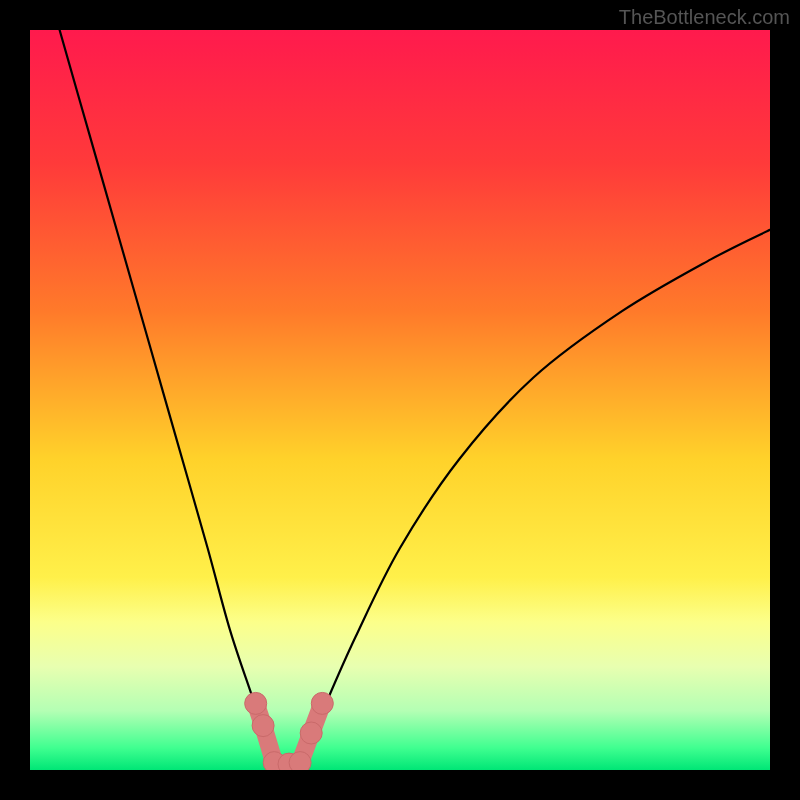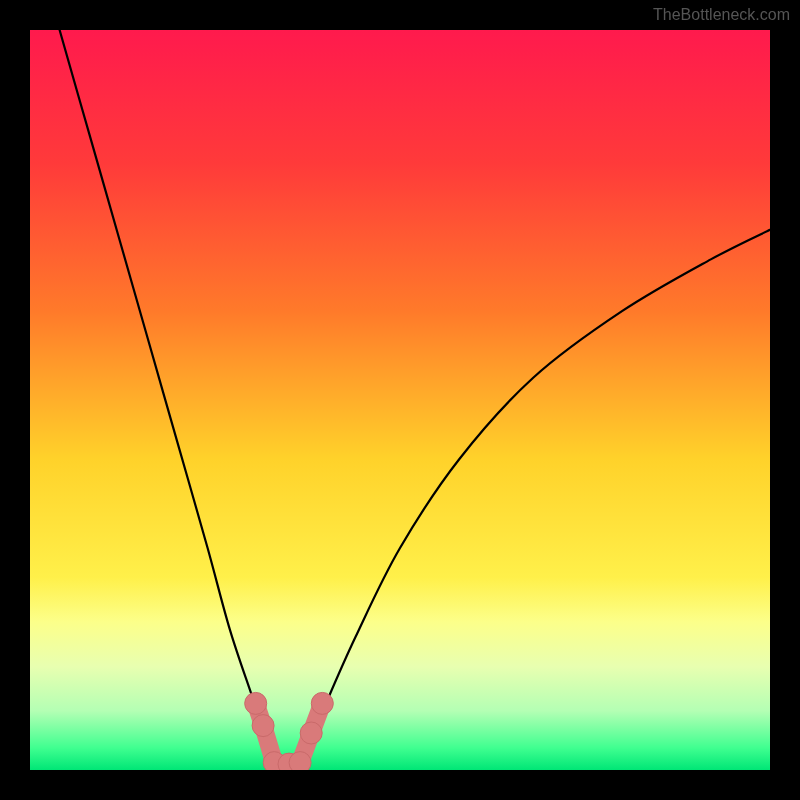--- a/index.html
+++ b/index.html
@@ -16,21 +16,21 @@
     top: 30px;
     width: 740px;
     height: 740px;
     overflow: hidden;
   }
   .watermark {
     position: absolute;
     top: 6px;
     right: 10px;
     font-family: Arial, Helvetica, sans-serif;
-    font-size: 16px;
+    font-size: 20px;
     color: #555;
     letter-spacing: 0px;
     font-weight: 500;
   }
   .gradient-bg {
     position: absolute;
     left: 0; top: 0; right: 0; bottom: 0;
   }
   .curve-svg {
     position: absolute;

